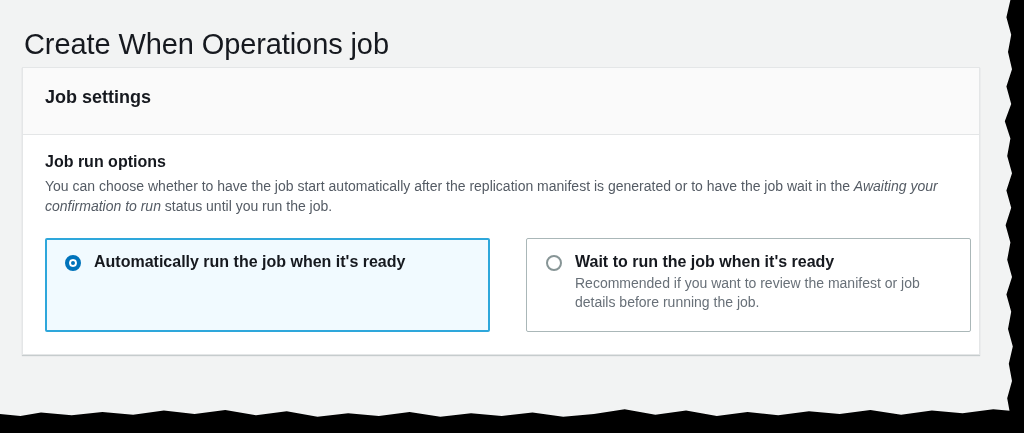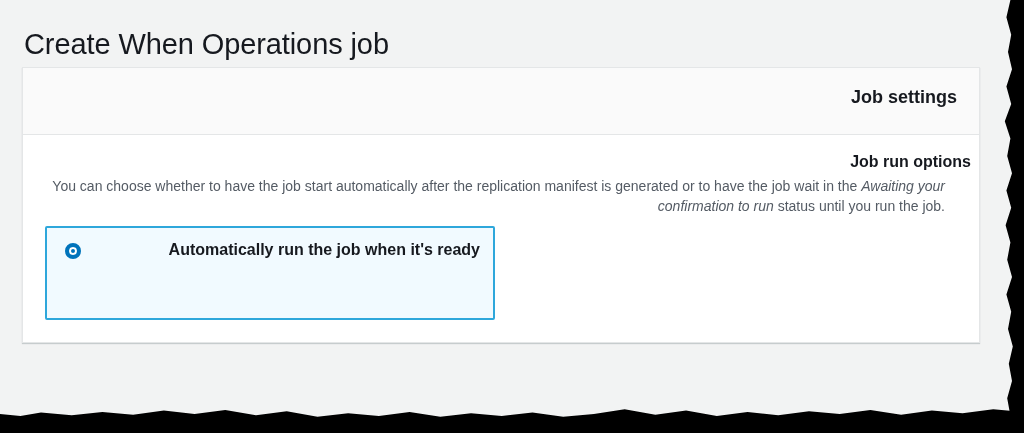--- a/index.html
+++ b/index.html
@@ -84,21 +84,20 @@
 
   
   #job-settings-card {
     position: absolute;
     left: 22px;
     top: 67px;
     width: 956px;
     background: #f97316;
     border: 1px solid #e4e6e7;
     box-shadow: 0 1px 1px 0 rgba(0,28,36,0.18);
-    text-align: right;
   }
 
   .card-header {
     background: #fafafa;
     border-bottom: 1px solid #e4e6e7;
     padding: 18px 22px 20px 22px;
   }
   .section-title {
     font-size: 18px;
     line-height: 22px;
@@ -122,21 +121,21 @@
     font-size: 16px;
     line-height: 20px;
     font-weight: 700;
     color: #16191f;
     margin: 0 0 4px 0;
   }
   .field-desc {
     font-size: 14px;
     line-height: 20px;
     color: #545b64;
-    margin: 0 0 10px 0;
+    margin: 0 0 22px 0;
     max-width: 900px;
   }
   .field-desc .em {
     font-style: italic;
   }
 
   
   .radio-row {
     display: flex;
     gap: 36px;
@@ -214,20 +213,27 @@
 
       <div class="radio-row">
 
         <div class="radio-card selected">
           <span class="radio-mark"></span>
           <div class="radio-text">
             <div class="radio-title">Automatically run the job when it's ready</div>
           </div>
         </div>
 
+        <div class="radio-card">
+          <span class="radio-mark"></span>
+          <div class="radio-text">
+            <div class="radio-title">Wait to run the job when it's ready</div>
+            <div class="radio-sub">Recommended if you want to review the manifest or job details before running the job.</div>
+          </div>
+        </div>
 
       </div>
     </div>
   </section>
 
   <div class="tear-right"></div>
   <div class="tear-bottom"></div>
 
 </div>
 

